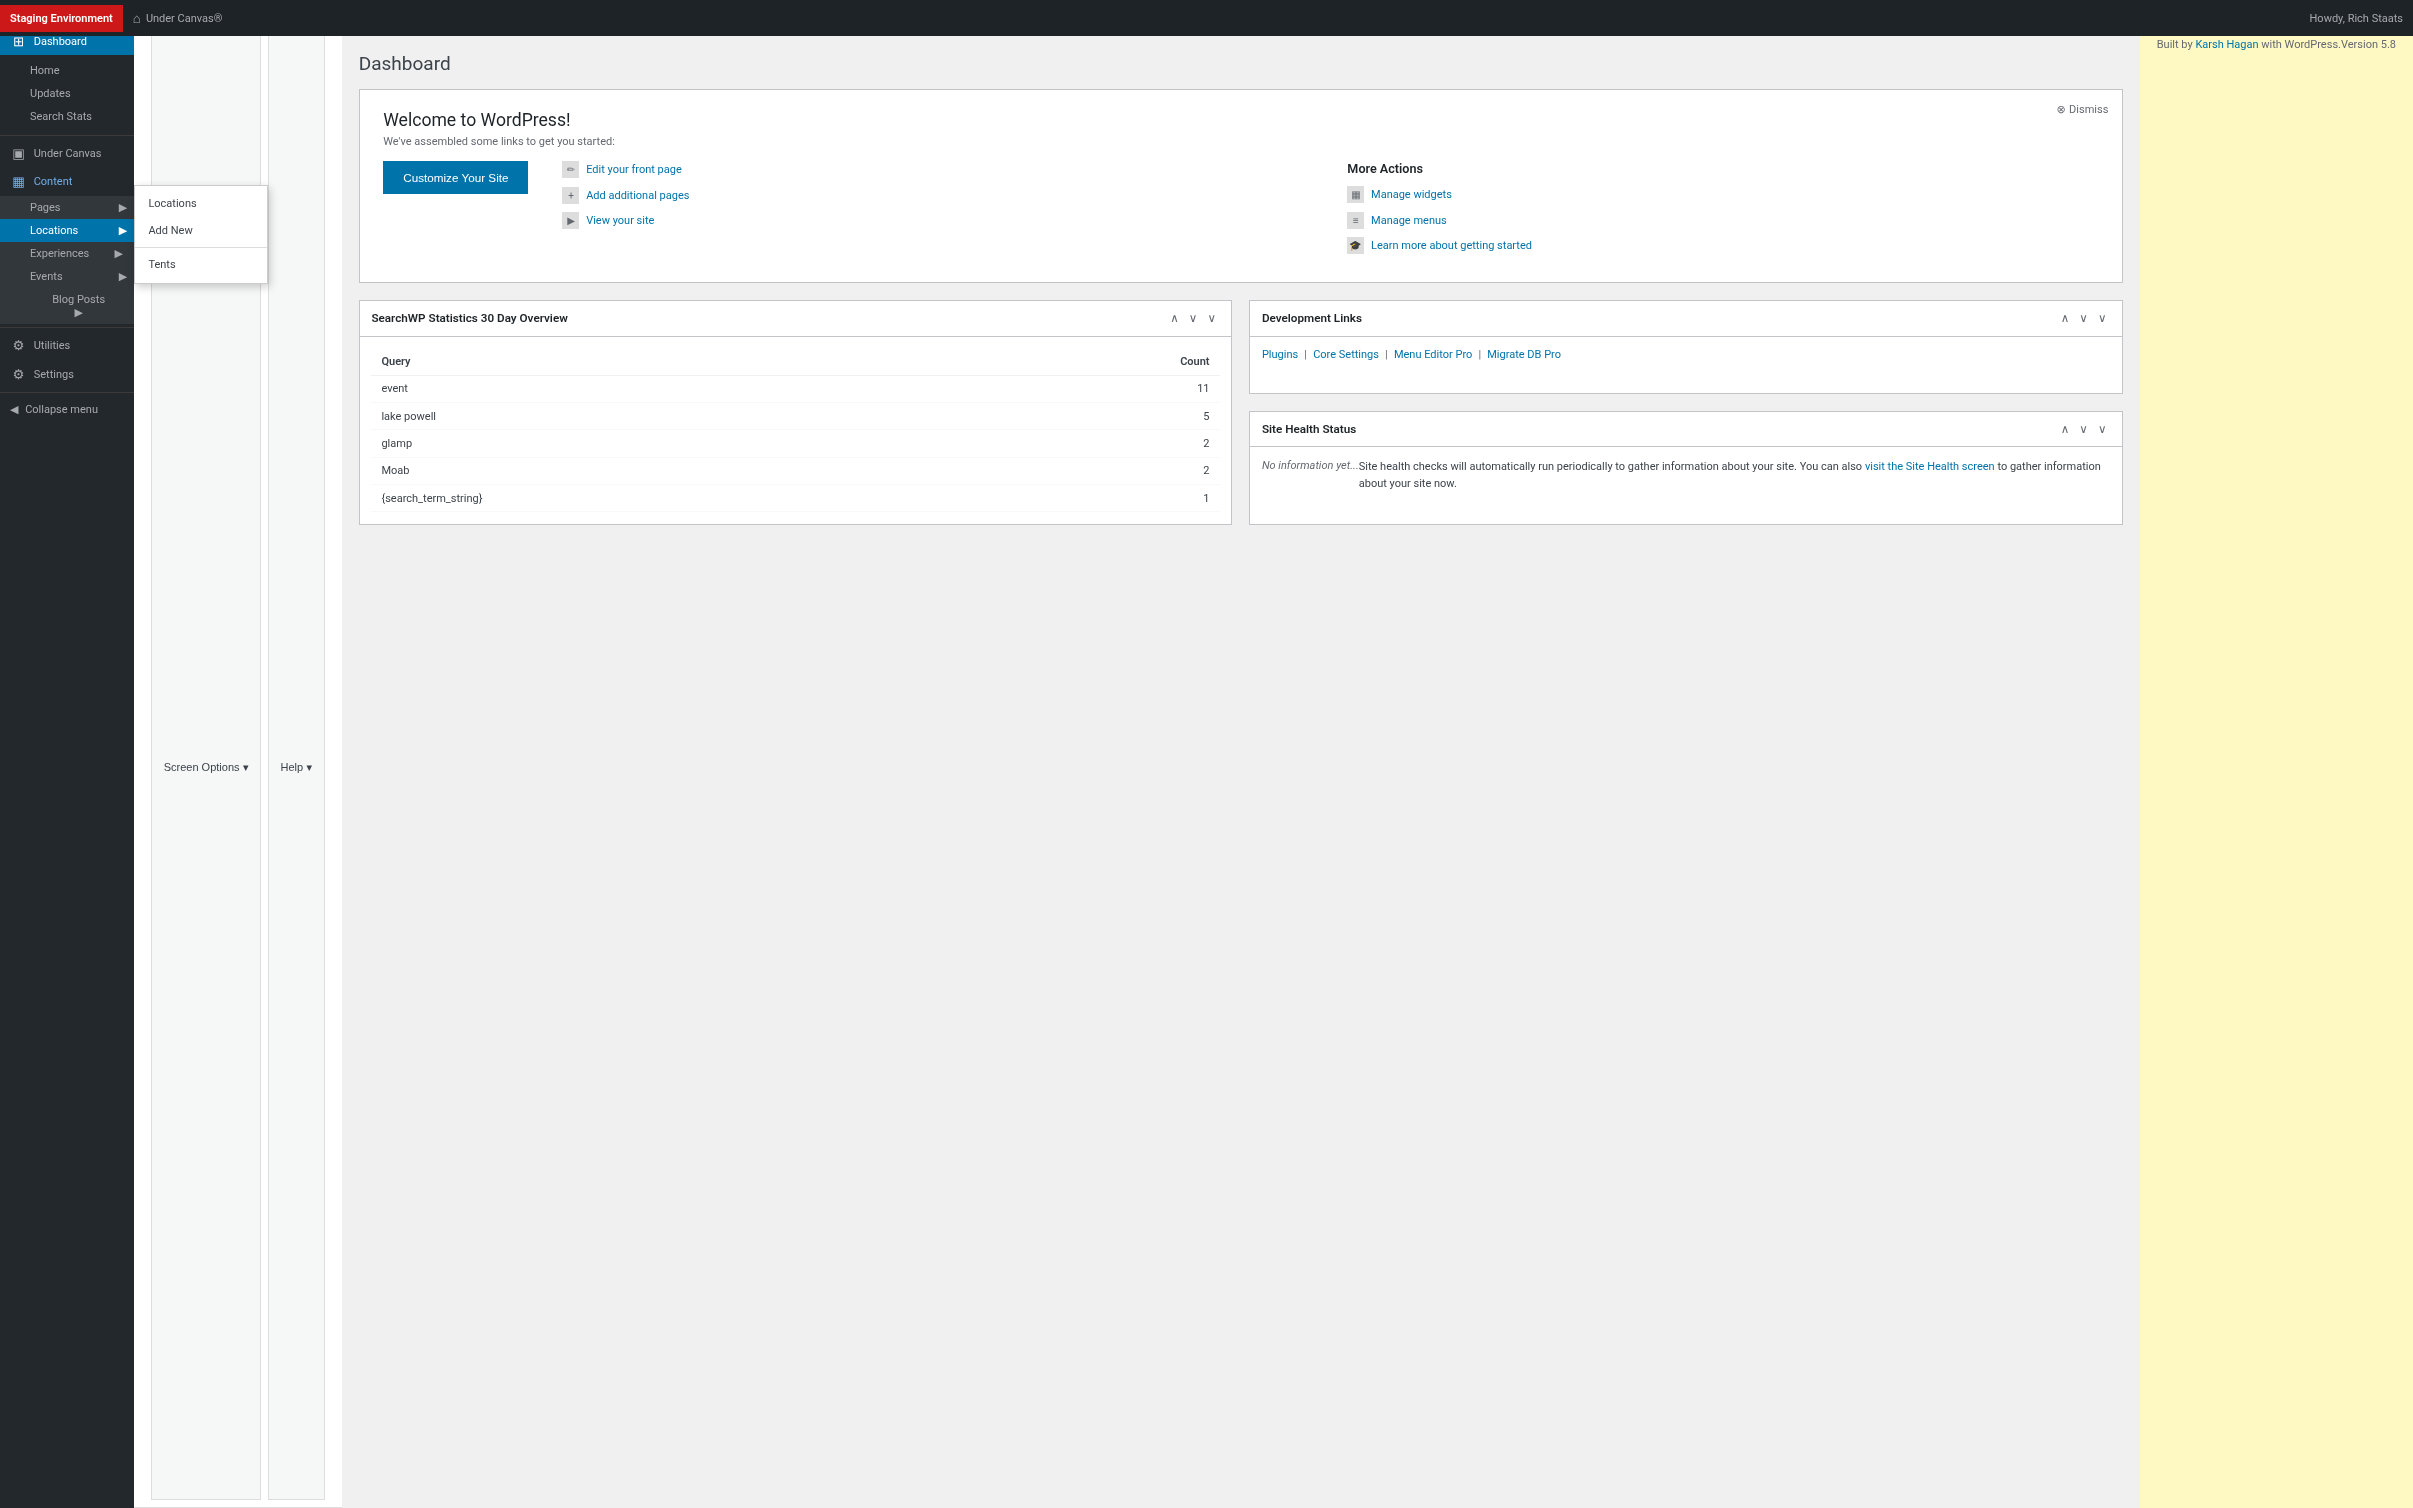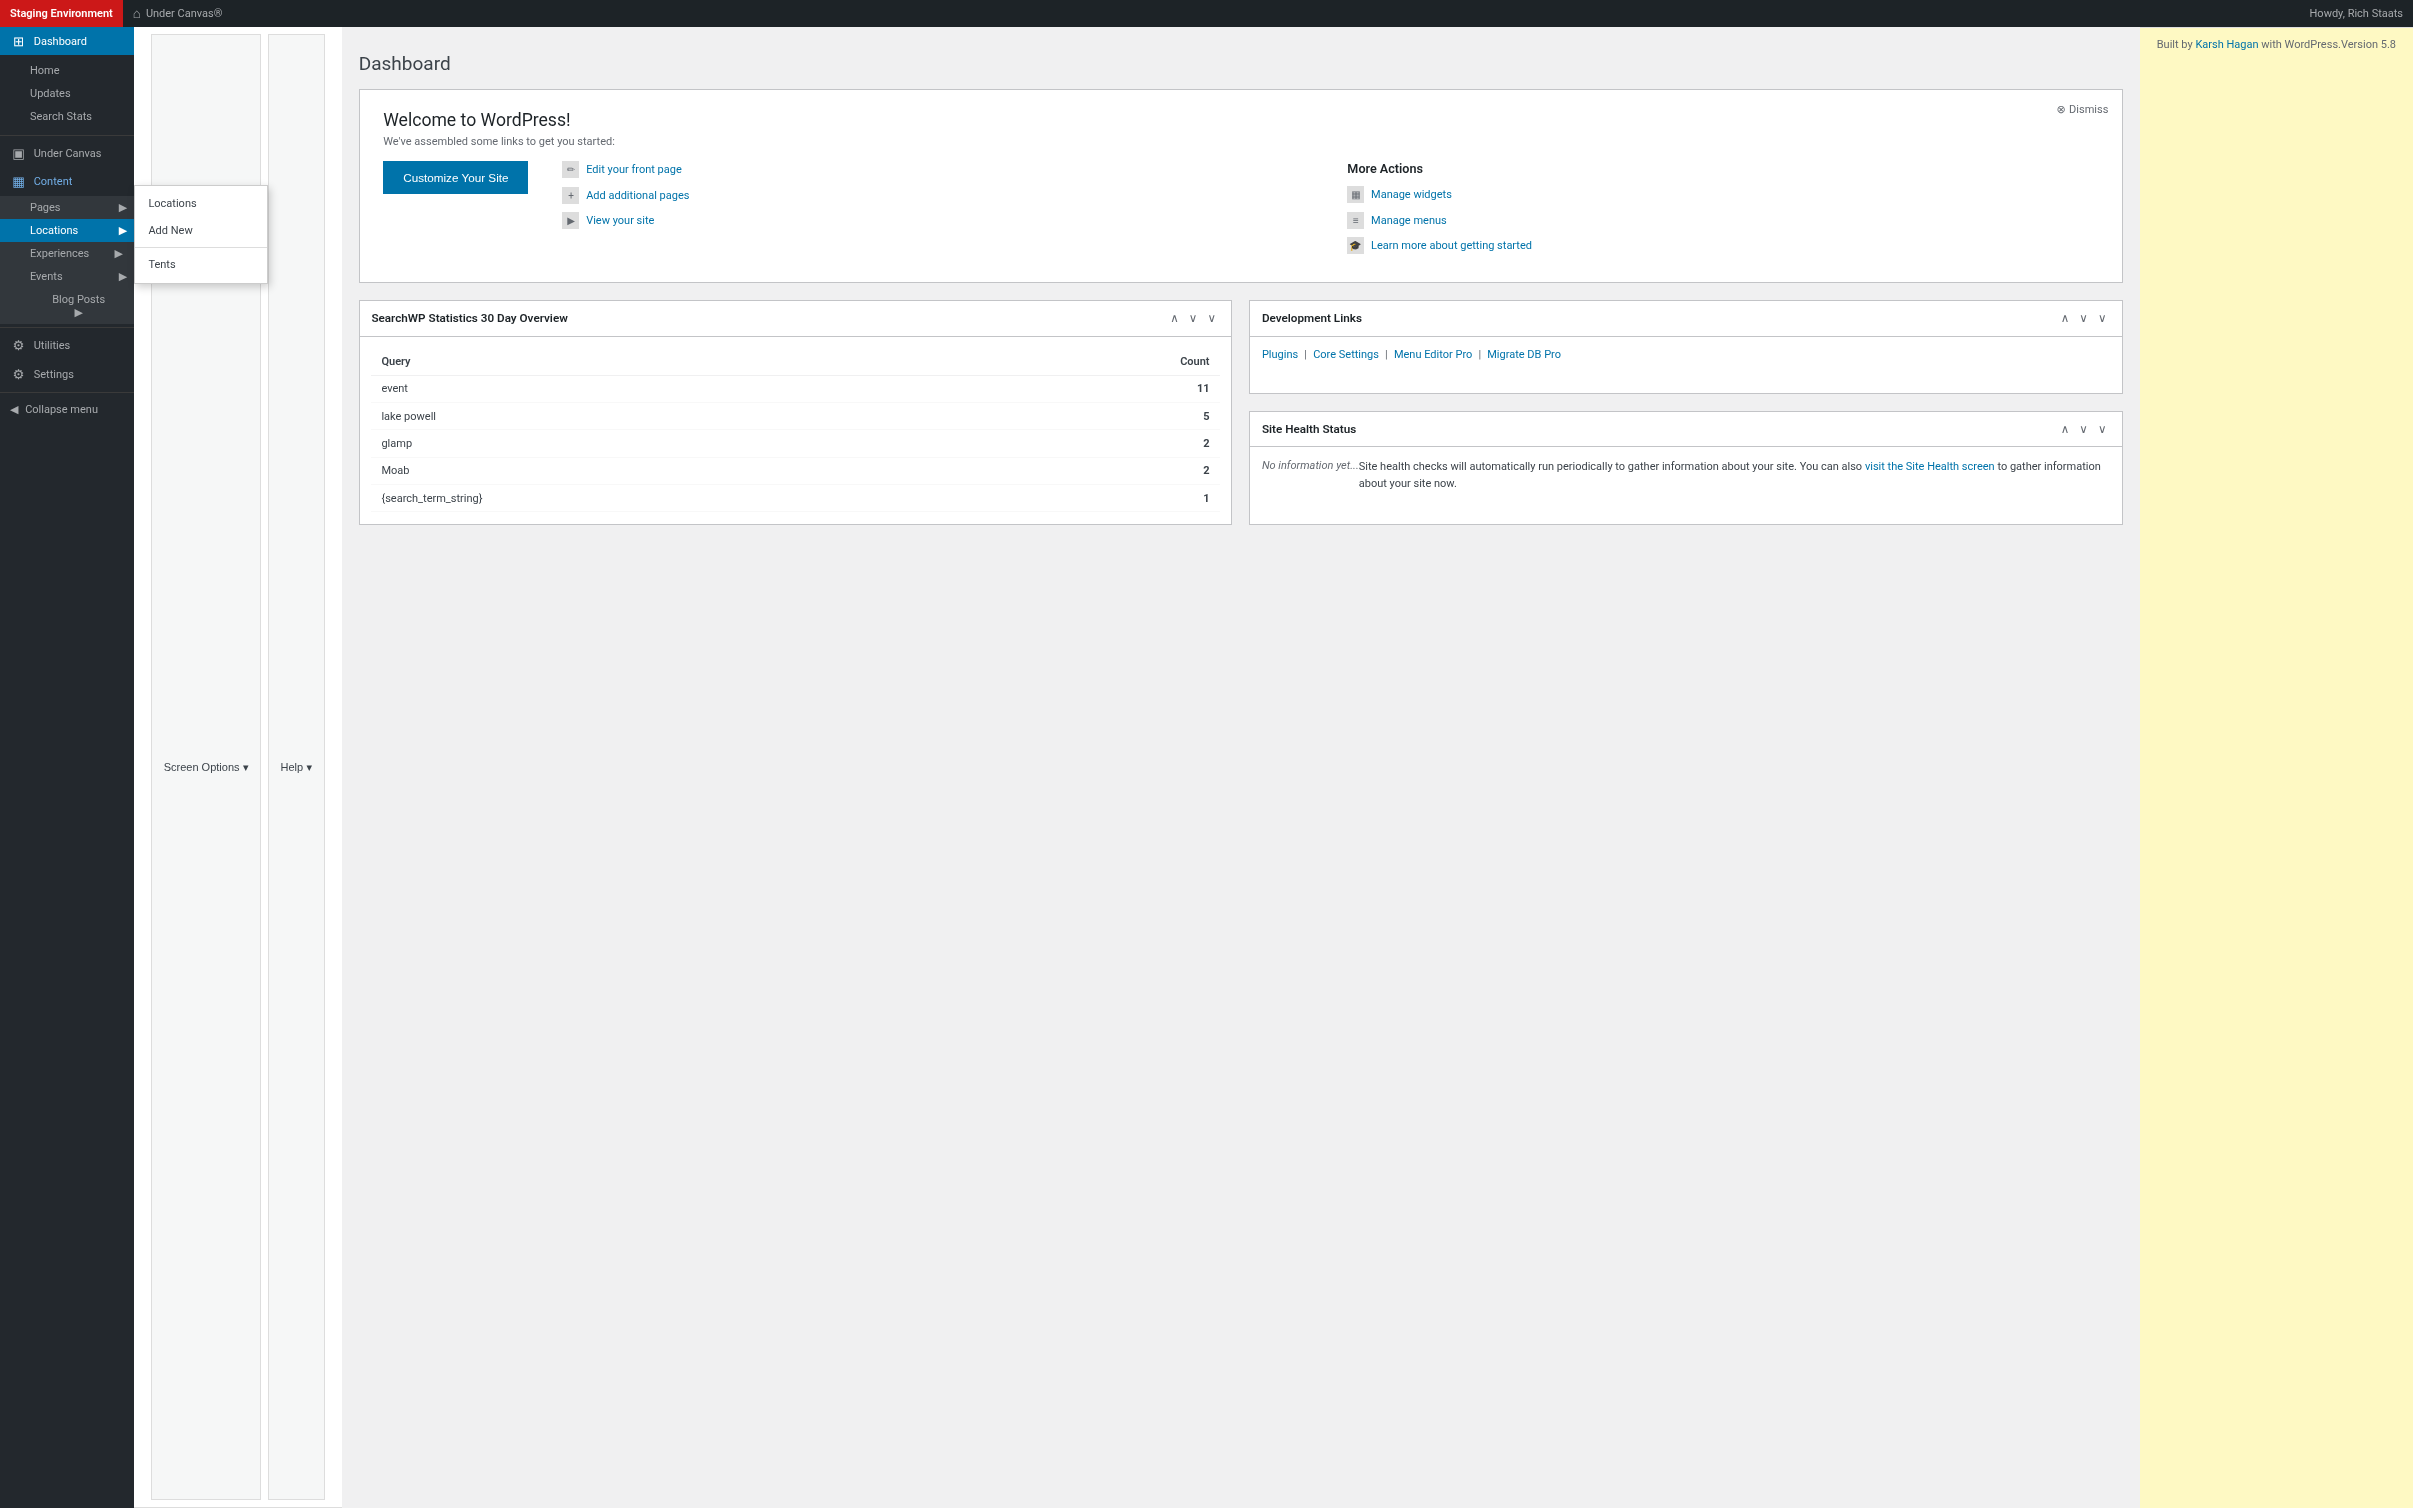--- a/index.html
+++ b/index.html
@@ -1,21 +1,21 @@
 <!DOCTYPE html>
 <html style="font-size:13.4px"><head>
   <meta charset="utf-8">
   <style>
     * { box-sizing: border-box; margin: 0; padding: 0; }
     body { font-family: -apple-system, BlinkMacSystemFont, "Segoe UI", Roboto, Oxygen, Ubuntu, sans-serif; font-size: 11px; background: #f0f0f1; color: #3c434a; }
 
     
     #wpadminbar {
       background: #1d2327;
-      height: 27px;
+      height: 36px;
       display: flex;
       align-items: center;
       position: fixed;
       top: 0; left: 0; right: 0;
       z-index: 9999;
     }
     .adminbar-staging {
       background: #cc1818;
       color: #fff;
       padding: 0 10px;
@@ -259,21 +259,21 @@
       font-weight: 600;
       font-size: 11px;
       border-bottom: 0.8px solid #f0f0f1;
     }
     .stats-table th:last-child { text-align: right; }
     .stats-table td {
       padding: 6.7px 10px;
       font-size: 11px;
       border-bottom: 0.8px solid #f8f8f8;
     }
-    .stats-table td:last-child { text-align: right; font-weight: bold; }
+    .stats-table td:last-child { text-align: right; }
 
     
     #wpfooter {
       background: #fef9c3;
       padding: 10px 17px;
       display: flex;
       justify-content: space-between;
       font-size: 11px;
       color: #646970;
       border-top: 0.8px solid #ddd;

